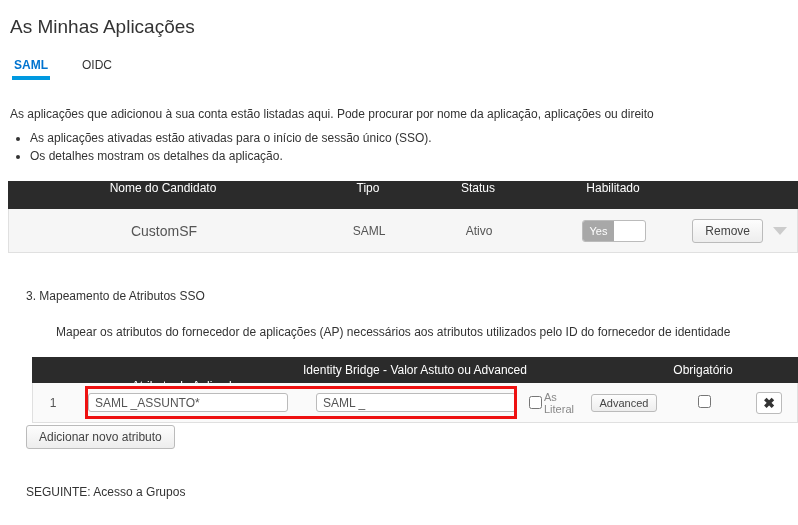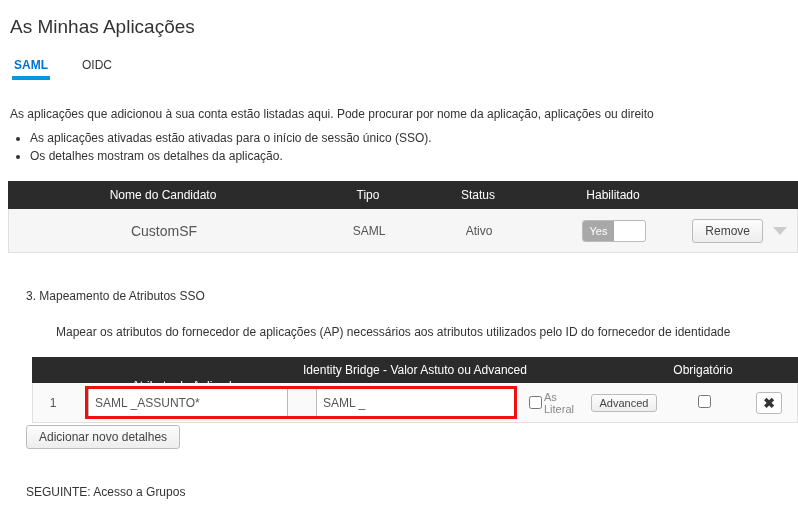--- a/index.html
+++ b/index.html
@@ -15,21 +15,21 @@
     .tabs { display: flex; gap: 30px; border-bottom: 1px solid transparent; margin-bottom: 26px; padding-left: 4px; }
     .tab { font-size: 12px; color: #333; padding: 6px 2px; cursor: pointer; }
     .tab.active { color: #0073cf; border-bottom: 4px solid #0099e0; font-weight: bold; padding-bottom: 4px; }
     .intro { font-size: 12px; color: #333; margin: 0 0 10px 2px; }
     .bullets { margin: 0 0 18px 22px; }
     .bullets li { font-size: 12px; color: #333; margin-bottom: 4px; }
     .app-header {
       background: #2b2b2b;
       color: #fff;
       display: flex;
-      align-items: center;
+      align-items: flex-start;
       height: 28px;
       font-size: 12px;
     }
     .app-header .col-name { flex: 0 0 310px; text-align: center; }
     .app-header .col-type { flex: 0 0 100px; text-align: center; }
     .app-header .col-status { flex: 0 0 120px; text-align: center; }
     .app-header .col-enabled { flex: 0 0 150px; text-align: center; }
     .app-row {
       background: #f6f6f6;
       display: flex;
@@ -115,21 +115,21 @@
     }
     .attr-row .c-idx { flex: 0 0 40px; text-align: center; color: #555; }
     .attr-row .c-app { flex: 0 0 230px; display:flex; justify-content:center; }
     .attr-row .c-idb { flex: 0 0 226px; display:flex; justify-content:center; }
     .attr-row .c-lit { flex: 0 0 60px; font-size: 11px; color: #888; display:flex; align-items:center; justify-content:flex-end; gap:2px; }
     .attr-row .c-adv { flex: 0 0 70px; display:flex; justify-content:center; }
     .attr-row .c-req { flex: 0 0 90px; text-align: center; }
     .attr-row .c-del { flex: 0 0 40px; text-align: center; }
     .attr-row input[type=text] {
       width: 200px;
-      height: 33px;
+      height: 19px;
       border: 1px solid #bbb;
       border-radius: 3px;
       padding: 0 6px;
       font-size: 12px;
       color: #555;
     }
     .red-box {
       position: absolute;
       border: 3px solid #e11;
       pointer-events: none;
@@ -241,20 +241,20 @@
         <div class="c-del">
           <span class="remove-x">✖</span>
         </div>
       </div>
     </div>
     <div style="text-align:right">
       <div class="overflow-label">ASSUNTO</div>
     </div>
 
     <div class="add-attr">
-      <button class="btn">Adicionar novo detalhes</button>
+      <button class="btn">Adicionar novo atributo</button>
     </div>
 
     <div class="footer">
       <div class="footer-left">SEGUINTE: Acesso a Grupos</div>
     </div>
   </div>
 </div>
 
 </body></html>

